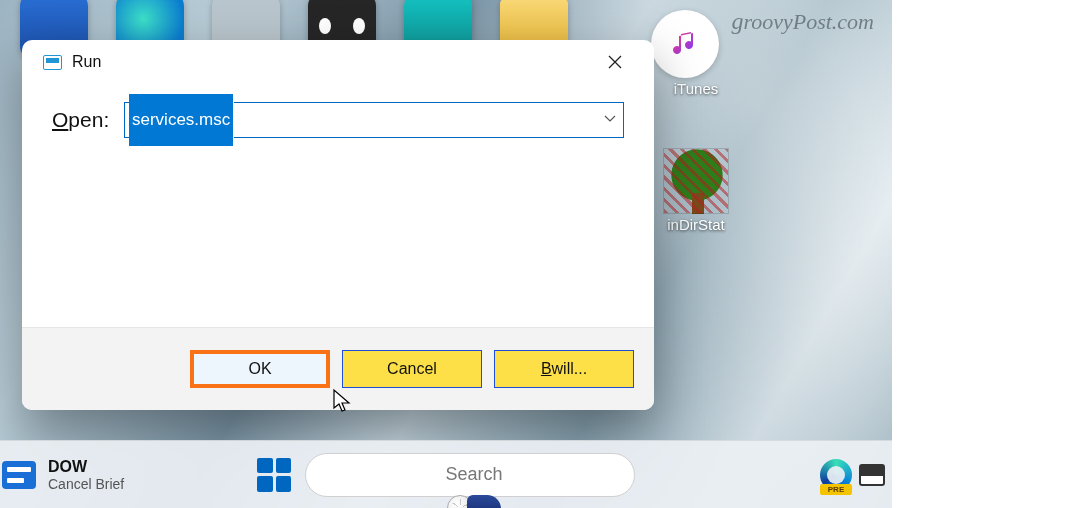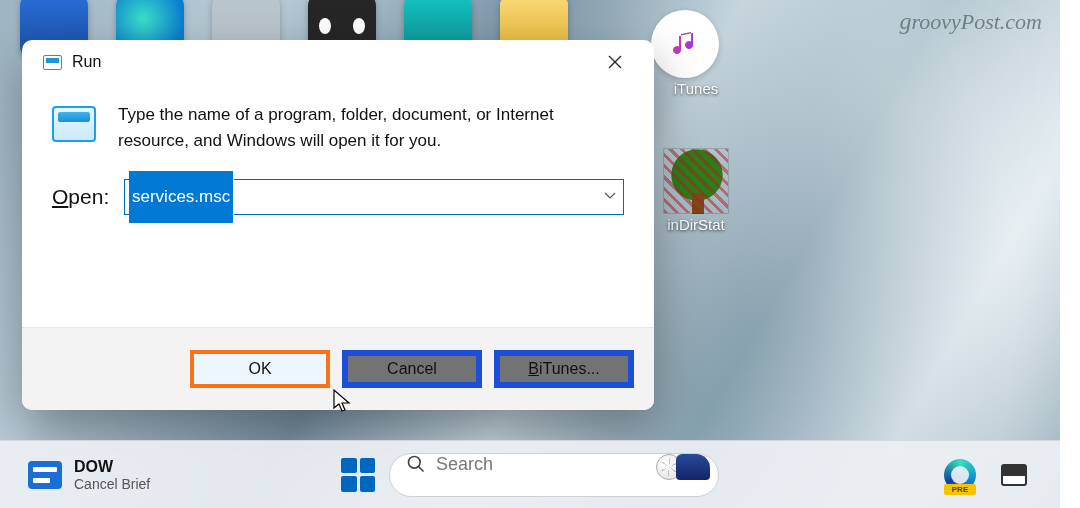--- a/index.html
+++ b/index.html
@@ -1,18 +1,18 @@
 <!DOCTYPE html>
 <html><head>
 <meta charset="utf-8">
 <style>
   * { box-sizing: border-box; margin: 0; padding: 0; }
   html, body { width: 1080px; height: 508px; overflow: hidden; font-family: "Segoe UI", Arial, sans-serif; }
   .desktop {
-    position: relative; width: 1060px; height: 508px;
+    position: relative; width: 892px; height: 508px;
     background: linear-gradient(120deg, #9db4c2 0%, #b8ccd6 20%, #7a94a5 40%, #c5d5de 55%, #94aebb 70%, #d8e4ea 85%, #8ca5b2 100%);
   }
   .wave { position:absolute; inset:0; background:
     radial-gradient(ellipse 600px 800px at 85% 20%, rgba(255,255,255,0.35), transparent 50%),
     radial-gradient(ellipse 500px 700px at 70% 60%, rgba(60,90,110,0.25), transparent 55%),
     radial-gradient(ellipse 400px 900px at 95% 50%, rgba(255,255,255,0.3), transparent 50%);
   }
   .watermark { position:absolute; top:8px; right:18px; color:#5e6a72; font-family: Georgia, serif; font-size:22px; opacity:0.8; font-style:italic;}
   .watermark .g { font-size:24px; }
   .dock-row { position:absolute; top:-8px; left:20px; display:flex; gap:28px; }
@@ -60,49 +60,49 @@
   .desc { font-size:17px; color:#111; line-height:1.5; }
   .open-row { display:flex; align-items:center; gap:16px; }
   .open-label { font-size:21px; color:#111; width:56px;}
   .open-label .u { text-decoration:underline; }
   .combo { flex:1; height:36px; border:1px solid #0067c0; display:flex; align-items:center; padding:0 6px 0 4px; background:#fff;}
   .combo .sel { background:#0078d4; color:#fff; padding:16px 3px; font-size:17px; line-height:1.2; position:relative;}
   .combo .sel::after{content:"";position:absolute;right:-1px;top:1px;bottom:1px;width:1px;background:#fff;}
   .combo .chev { margin-left:auto; cursor:default;}
   .combo .chev svg{width:14px;height:14px;stroke:#555;stroke-width:1.2;fill:none;}
   .footer { margin-top:auto; background:#f3f3f3; border-top:1px solid #e6e6e6; padding:22px 20px; display:flex; justify-content:flex-end; gap:12px; border-radius:0 0 10px 10px;}
-  .btn { width:140px; height:38px; border:6px solid #1d4ed8; background:#737373; font-size:16px; color:#111; display:flex; align-items:center; justify-content:center; cursor:default;}
+  .btn { width:140px; height:38px; border:1px solid #1d4ed8; background:#fde047; font-size:16px; color:#111; display:flex; align-items:center; justify-content:center; cursor:default;}
   .btn .u { text-decoration:underline; }
   .btn.primary { border:4px solid #f97316; background:#eef6fd;}
   .cursor { position:absolute; left:310px; top:348px; pointer-events:none;}
   .cursor svg{width:22px;height:26px;}
   
-  .taskbar { position:absolute; left:0; right:0; bottom:0; height:68px; background:rgba(235,240,244,0.92); border-top:1px solid rgba(0,0,0,0.08); display:flex; align-items:center; padding:0 28px; }
+  .taskbar { position:absolute; left:0; right:0; bottom:0; height:68px; background:rgba(235,240,244,0.92); border-top:1px solid rgba(0,0,0,0.08); display:flex; align-items:center; padding:0 2px; }
   .widget { display:flex; align-items:center; gap:12px; }
   .widget-icon { width:34px; height:28px; background:#1a6fd6; border-radius:4px; position:relative;}
   .widget-icon::before{content:"";position:absolute;left:5px;right:5px;top:6px;height:5px;background:#fff;border-radius:1px;}
   .widget-icon::after{content:"";position:absolute;left:5px;right:12px;bottom:6px;height:5px;background:#fff;border-radius:1px;}
   .widget-text .t1{font-size:16px;font-weight:600;color:#111;}
   .widget-text .t2{font-size:14px;color:#555;}
   .center { position:absolute; left:50%; transform:translateX(-50%); display:flex; align-items:center; gap:14px;}
   .start { width:34px; height:34px; display:grid; grid-template-columns:1fr 1fr; grid-template-rows:1fr 1fr; gap:3px; cursor:default;}
   .start div{background:#0067c0;border-radius:2px;}
-  .search { width:330px; height:44px; background:#fff; border:1px solid #d0d0d0; border-radius:22px; display:flex; align-items:flex-start; padding:0 8px 0 16px; gap:10px;}
+  .search { width:330px; height:44px; background:#fff; border:1px solid #d0d0d0; border-radius:22px; display:flex; align-items:center; padding:0 8px 0 16px; gap:10px;flex-direction:column;}
   .search svg.mag{width:20px;height:20px;stroke:#444;stroke-width:2;fill:none;}
   .search .ph{color:#777;font-size:18px;flex:1;}
   .search .badge{display:flex;align-items:center;gap:-4px;}
   .ball{width:26px;height:26px;border-radius:50%;background:radial-gradient(circle at 35% 35%, #fff, #ddd);border:1px solid #aaa;position:relative;}
   .ball::before{content:"";position:absolute;inset:3px;border-radius:50%;background:repeating-conic-gradient(#333 0 10deg, transparent 10deg 60deg);opacity:0.25;}
   .cleat{width:34px;height:26px;background:linear-gradient(#2a4a9a,#14246a);border-radius:6px 14px 4px 4px;margin-left:-6px;position:relative;}
   .tb-icon { width:36px;height:36px; cursor:default; display:flex;align-items:center;justify-content:center;}
   .edge-ic{border-radius:50%;background:conic-gradient(#37e0b8,#0a84d8,#1040a0,#37e0b8);position:relative;}
   .edge-ic::after{content:"";position:absolute;inset:7px;border-radius:50%;background:rgba(235,240,244,0.92);}
   .pre-tag{position:absolute;bottom:-2px;left:2px;right:2px;background:#f5c400;color:#5a3a00;font-size:8px;font-weight:700;text-align:center;border-radius:2px;padding:1px 0;}
   .taskview{width:26px;height:22px;border:2px solid #333;border-radius:3px;background:linear-gradient(180deg,#333 55%,#fff 55%);}
-  .right-icons{margin-left:auto;display:flex;align-items:center;gap:18px;}
+  .right-icons{margin-left:auto;display:flex;align-items:center;}
 </style>
 </head>
 <body>
 
 <div class="desktop">
   <div class="wave"></div>
   <div class="watermark"><span class="g">g</span><span>roovyPost.com</span></div>
 
   <div class="dock-row">
     <div class="dock-icon di-blue"></div>
@@ -143,24 +143,20 @@
     <div class="titlebar">
       <div class="title-icon"></div>
       <div class="title-text">Run</div>
       <div class="close-btn">
         <svg viewBox="0 0 16 16">
             <path d="M2 2l12 12M14 2L2 14" fill="none"></path>
           </svg>
       </div>
     </div>
     <div class="body-up">
-      <div class="desc-row">
-        <div class="run-icon"></div>
-        <div class="desc">Type the name of a program, folder, document, or Internet resource, and Windows will open it for you.</div>
-      </div>
       <div class="open-row">
         <div class="open-label"><span class="u">O</span><span>pen:</span></div>
         <div class="combo">
           <span class="sel">services.msc</span>
           <span class="chev">
             <svg viewBox="0 0 14 14">
                 <path d="M2 5l5 5 5-5"></path>
               </svg>
           </span>
         </div>
@@ -168,21 +164,21 @@
     </div>
     <div class="footer">
       <div class="btn primary">
           <span>OK</span>
         </div>
       <div class="btn">
           <span>Cancel</span>
         </div>
       <div class="btn">
           <span class="u">B</span>
-          <span>iTunes...</span>
+          <span>will...</span>
         </div>
     </div>
     <div class="cursor">
       <svg viewBox="0 0 22 26">
           <path d="M2 2l0 18 5-4 3 7 3-1-3-7 7 0z" fill="#fff" stroke="#000" stroke-width="1.2"></path>
         </svg>
     </div>
   </div>
 
   <div class="taskbar">

